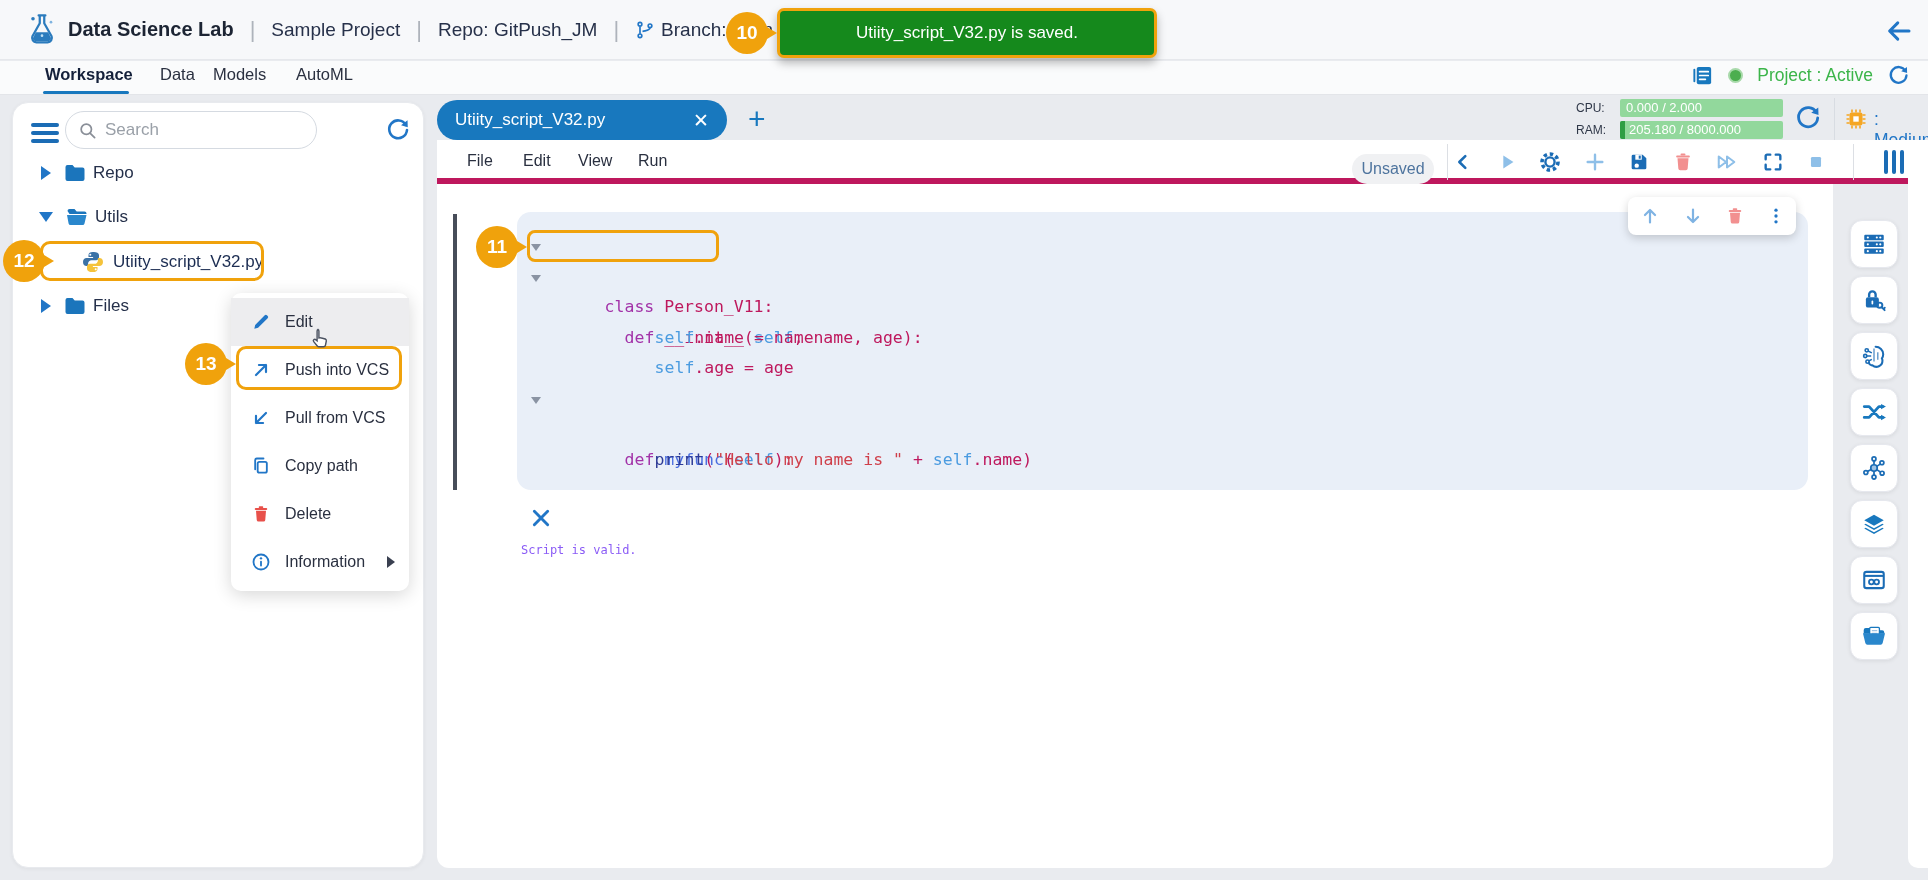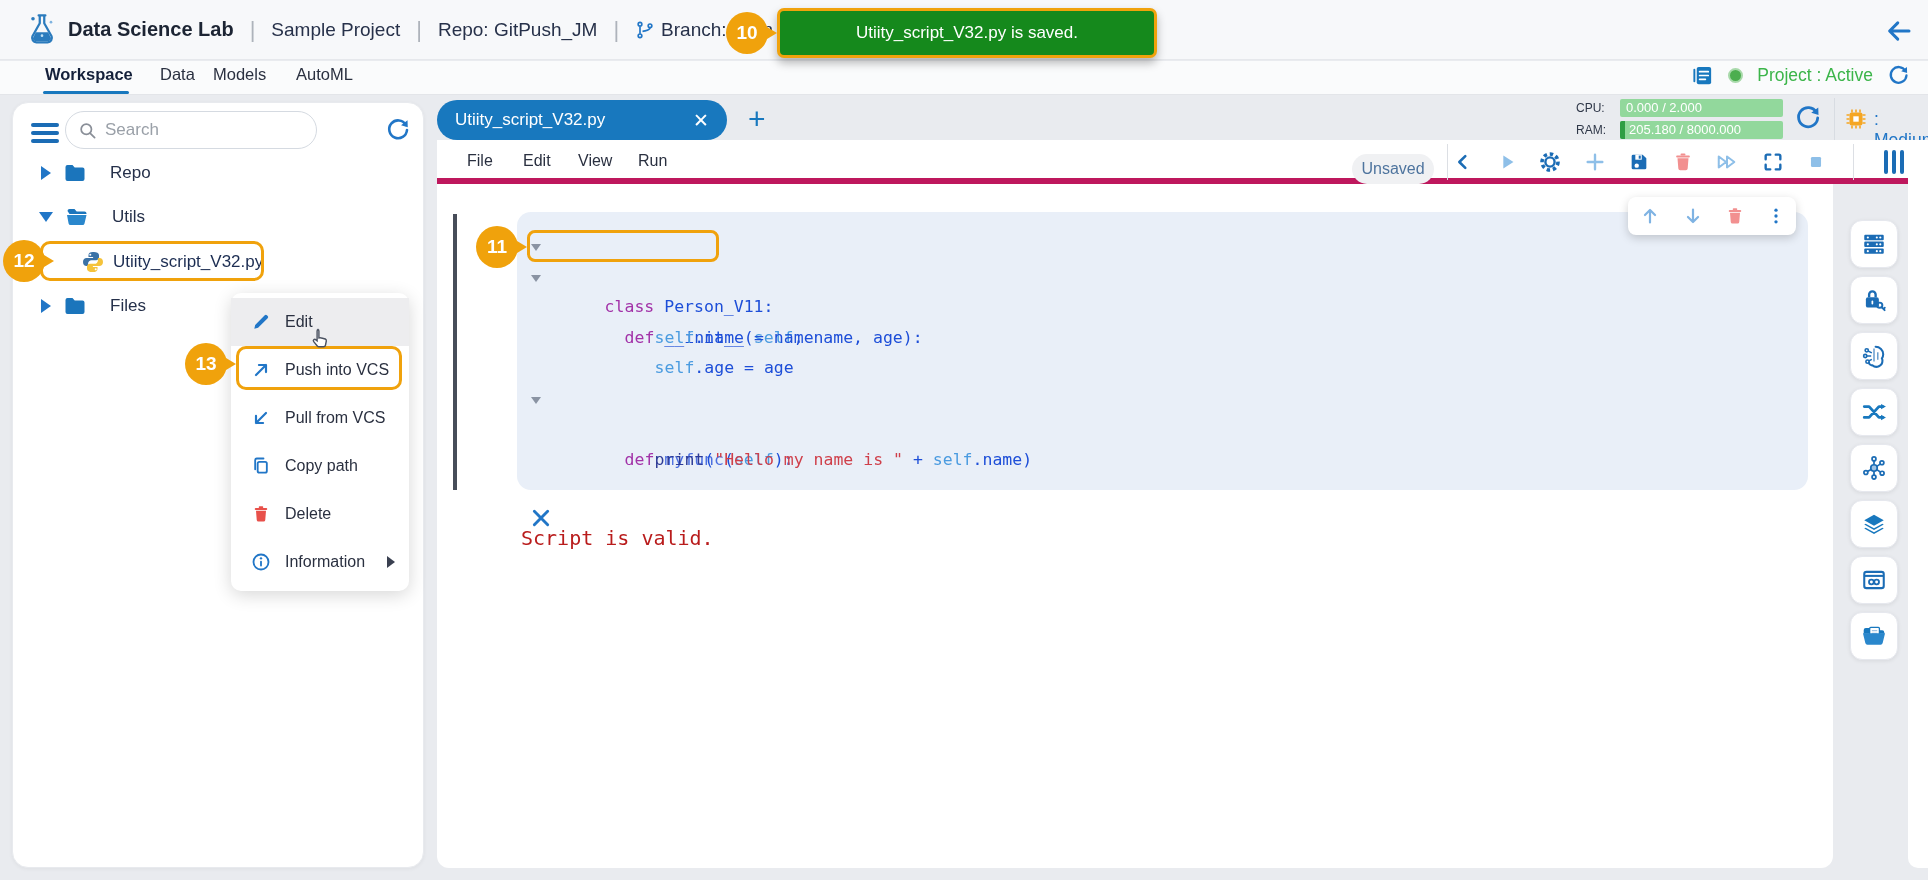--- a/index.html
+++ b/index.html
@@ -34,21 +34,21 @@
   .left-panel { position:absolute; left:12px; top:102px; width:412px; height:766px; background:#fff; border-radius:16px; border:1px solid #e8eaee; box-shadow:0 1px 4px rgba(0,0,0,.05); }
   .hamburger { position:absolute; left:18px; top:20px; width:28px; height:22px; cursor:pointer; }
   .hamburger div { height:4px; background:#1b6cb5; border-radius:2px; margin-bottom:4px; }
   .searchbox { position:absolute; left:52px; top:8px; width:252px; height:38px; border:1.5px solid #d5dae1; border-radius:19px; background:#fff; display:flex; align-items:center; padding-left:12px; gap:8px; }
   .searchbox input { border:none; outline:none; font-size:17px; color:#3a4252; width:180px; font-family:"Liberation Sans",sans-serif; background:transparent; }
   .searchbox input::placeholder { color:#9aa0a8; }
   .panel-refresh { position:absolute; left:372px; top:14px; width:26px; height:26px; cursor:pointer; }
   .tree-row { position:absolute; left:0; width:100%; height:40px; display:flex; align-items:center; cursor:pointer; }
   .caret-right { width:0; height:0; border-top:7px solid transparent; border-bottom:7px solid transparent; border-left:10px solid #2176c7; margin-left:28px; }
   .caret-down { width:0; height:0; border-left:7px solid transparent; border-right:7px solid transparent; border-top:10px solid #2176c7; margin-left:26px; }
-  .tree-label { font-size:17px; color:#25304a; font-weight:500; margin-left:23px; }
+  .tree-label { font-size:17px; color:#25304a; font-weight:500; margin-left:6px; }
   .tree-file-label { font-size:17px; color:#1c2d52; margin-left:8px; }
 
   
   .ctx-menu { position:absolute; left:231px; top:293px; width:178px; height:298px; background:#fff; border-radius:10px; box-shadow:0 4px 18px rgba(0,0,0,.16); padding:5px 0; z-index:30; }
   .ctx-item { height:48px; display:flex; align-items:center; padding-left:20px; gap:14px; font-size:16px; color:#2a3040; cursor:pointer; position:relative; }
   .ctx-item.hovered { background:#ededef; }
   .ctx-sub-arrow { position:absolute; right:14px; width:0; height:0; border-top:6px solid transparent; border-bottom:6px solid transparent; border-left:8px solid #3a4050; }
   .cursor-hand { position:absolute; left:308px; top:327px; z-index:65; }
 
   
@@ -73,26 +73,26 @@
   .tb-vdiv { position:absolute; top:4px; width:1px; height:36px; background:#dcdfe4; }
   .icon-btn { position:absolute; top:9px; width:26px; height:26px; cursor:pointer; display:flex; align-items:center; justify-content:center; }
 
   
   .ed-body { position:absolute; left:437px; top:184px; width:1396px; height:684px; background:#fff; border-radius:0 0 12px 12px; }
   .gutter-bar { position:absolute; left:453px; top:214px; width:4px; height:276px; background:#474d59; z-index:5; }
   .code-panel { position:absolute; left:517px; top:212px; width:1291px; height:278px; background:#e9eff8; border-radius:14px; padding-top:19px; font-family:"DejaVu Sans Mono", monospace; font-size:16.5px; z-index:4; }
   .code-line { position:relative; height:30.5px; line-height:30.5px; white-space:pre; }
   .fold-caret { position:absolute; left:14px; top:13px; width:0; height:0; border-left:5px solid transparent; border-right:5px solid transparent; border-top:7px solid #8a93a3; }
   .ind0 { margin-left:28px; } .ind1 { margin-left:48px; } .ind2 { margin-left:78px; }
-  .tk-plain { color:#1d4ed8; } .tk-kw { color:#a232a8; } .tk-self { color:#4a9be0; }
+  .tk-plain { color:#be185d; } .tk-kw { color:#a232a8; } .tk-self { color:#4a9be0; }
   .tk-fn { color:#4b6fe0; } .tk-builtin { color:#2d3a96; } .tk-str { color:#cf3f4a; }
 
   .float-toolbar { position:absolute; left:1628px; top:197px; width:168px; height:38px; background:#fff; border-radius:8px; box-shadow:0 3px 10px rgba(0,0,0,.18); display:flex; align-items:center; justify-content:space-around; z-index:20; }
   .valid-x { position:absolute; left:531px; top:508px; cursor:pointer; z-index:6; }
-  .valid-msg { position:absolute; left:521px; top:526px; font-family:"DejaVu Sans Mono", monospace; font-size:20px; color:#b91c1c; z-index:6; }
+  .valid-msg { position:absolute; left:521px; top:543px; font-family:"DejaVu Sans Mono", monospace; font-size:12px; color:#8b5cf6; z-index:6; }
 
   
   .right-sliver { position:absolute; left:1908px; top:140px; width:20px; height:728px; background:#fff; border-radius:10px 0 0 10px; }
   .rail-btn { position:absolute; left:1850px; width:48px; height:48px; background:#fff; border:1px solid #e6e8ee; border-radius:12px; box-shadow:0 1px 4px rgba(0,0,0,.08); display:flex; align-items:center; justify-content:center; cursor:pointer; z-index:15; }
   .panel-toggle { position:absolute; left:1884px; top:150px; display:flex; gap:4px; cursor:pointer; z-index:16; }
   .panel-toggle div { width:4px; height:24px; background:#1b6cb5; border-radius:2px; }
 </style>
 </head>
 <body>
 

